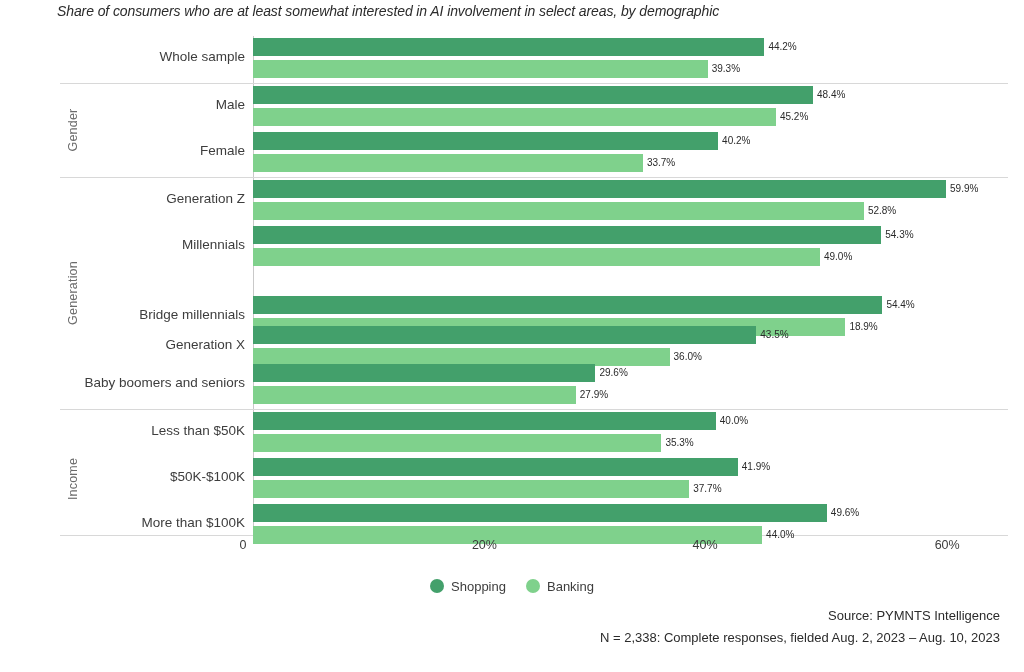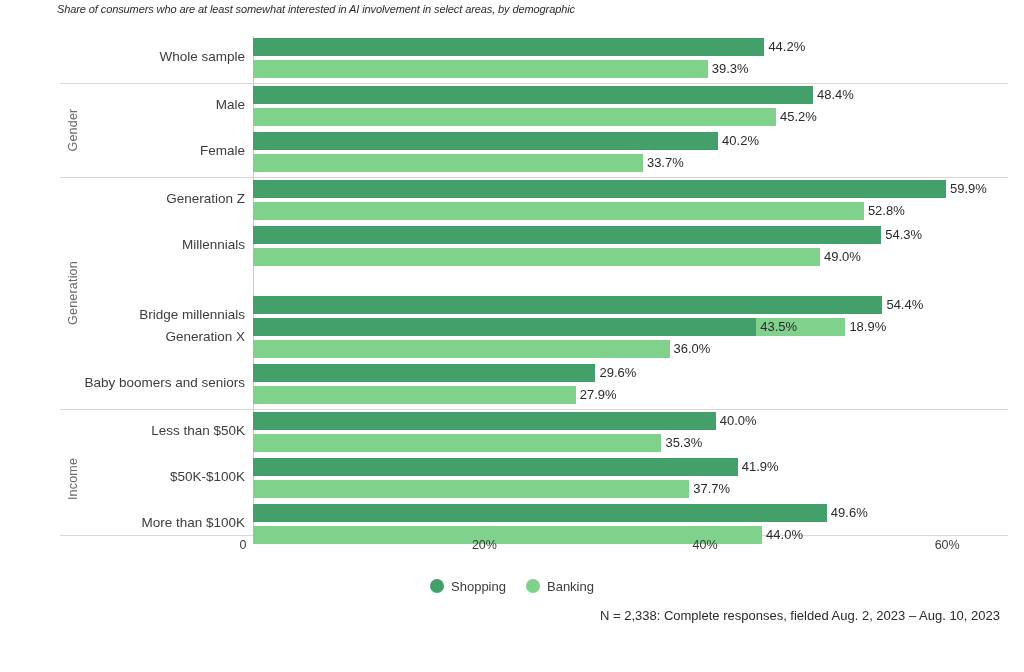--- a/index.html
+++ b/index.html
@@ -7,21 +7,21 @@
     width:1024px;height:672px;
     background:#ffffff;
     font-family:"Liberation Sans", sans-serif;
     color:#333333;
     overflow:hidden;
     position:relative;
   }
   #chart-title{
     position:absolute;
     left:57px; top:3px;
-    font-size:11px;
+    font-size:14px;
     font-style:italic;
     font-weight:400;
     color:#2b2b2b;
     letter-spacing:-0.1px;
     white-space:nowrap;
   }
 
   
   #plot{
     position:absolute;
@@ -65,21 +65,21 @@
   .bar{
     position:absolute;
     left:253px;
     height:18px;
     border-radius:0;
   }
   .bar.shopping{ top:2px;  background:#43a06b; }
   .bar.banking { top:24px; background:#7fd18c; }
   .bar-value{
     position:absolute;
-    font-size:13px;
+    font-size:10px;
     color:#2b2b2b;
     white-space:nowrap;
     line-height:18px;
   }
   .bar-value.shopping{ top:2px; }
   .bar-value.banking { top:24px; }
 
   
   .group-label{
     position:absolute;
@@ -181,21 +181,21 @@
         <div class="bar banking" style="width: 566.93px; background: rgb(127, 209, 140);"></div>
         <div class="bar-value banking" style="left: 823.93px;">49.0%</div>
       </div>
       <div class="row" style="top: 270px; width: 1024px; margin-top: 24px;">
         <div class="cat-label">Bridge millennials</div>
         <div class="bar shopping" style="width: 629.408px; background: rgb(67, 160, 107);"></div>
         <div class="bar-value shopping" style="left: 886.408px;">54.4%</div>
         <div class="bar banking" style="width: 592.384px; background: rgb(127, 209, 140);"></div>
         <div class="bar-value banking" style="left: 849.384px;">18.9%</div>
       </div>
-      <div class="row" style="top: 316px; width: 1024px;">
+      <div class="row" style="top: 324px; width: 1024px;">
         <div class="cat-label">Generation X</div>
         <div class="bar shopping" style="width: 503.295px; background: rgb(67, 160, 107);"></div>
         <div class="bar-value shopping" style="left: 760.295px;">43.5%</div>
         <div class="bar banking" style="width: 416.52px; background: rgb(127, 209, 140);"></div>
         <div class="bar-value banking" style="left: 673.52px;">36.0%</div>
       </div>
       <div class="row" style="top: 362px; width: 1024px;">
         <div class="cat-label">Baby boomers and seniors</div>
         <div class="bar shopping" style="width: 342.472px; background: rgb(67, 160, 107);"></div>
         <div class="bar-value shopping" style="left: 599.472px;">29.6%</div>
@@ -237,14 +237,15 @@
       <span class="legend-dot" style="background: rgb(67, 160, 107);"></span>
       <span class="legend-text">Shopping</span>
     </div>
     <div class="legend-item">
       <span class="legend-dot" style="background: rgb(127, 209, 140);"></span>
       <span class="legend-text">Banking</span>
     </div>
   </div>
 
 <div id="footnotes">
+  <div>Source: PYMNTS Intelligence</div>
   <div>N = 2,338: Complete responses, fielded Aug. 2, 2023 – Aug. 10, 2023</div>
 </div>
 
 </body></html>

